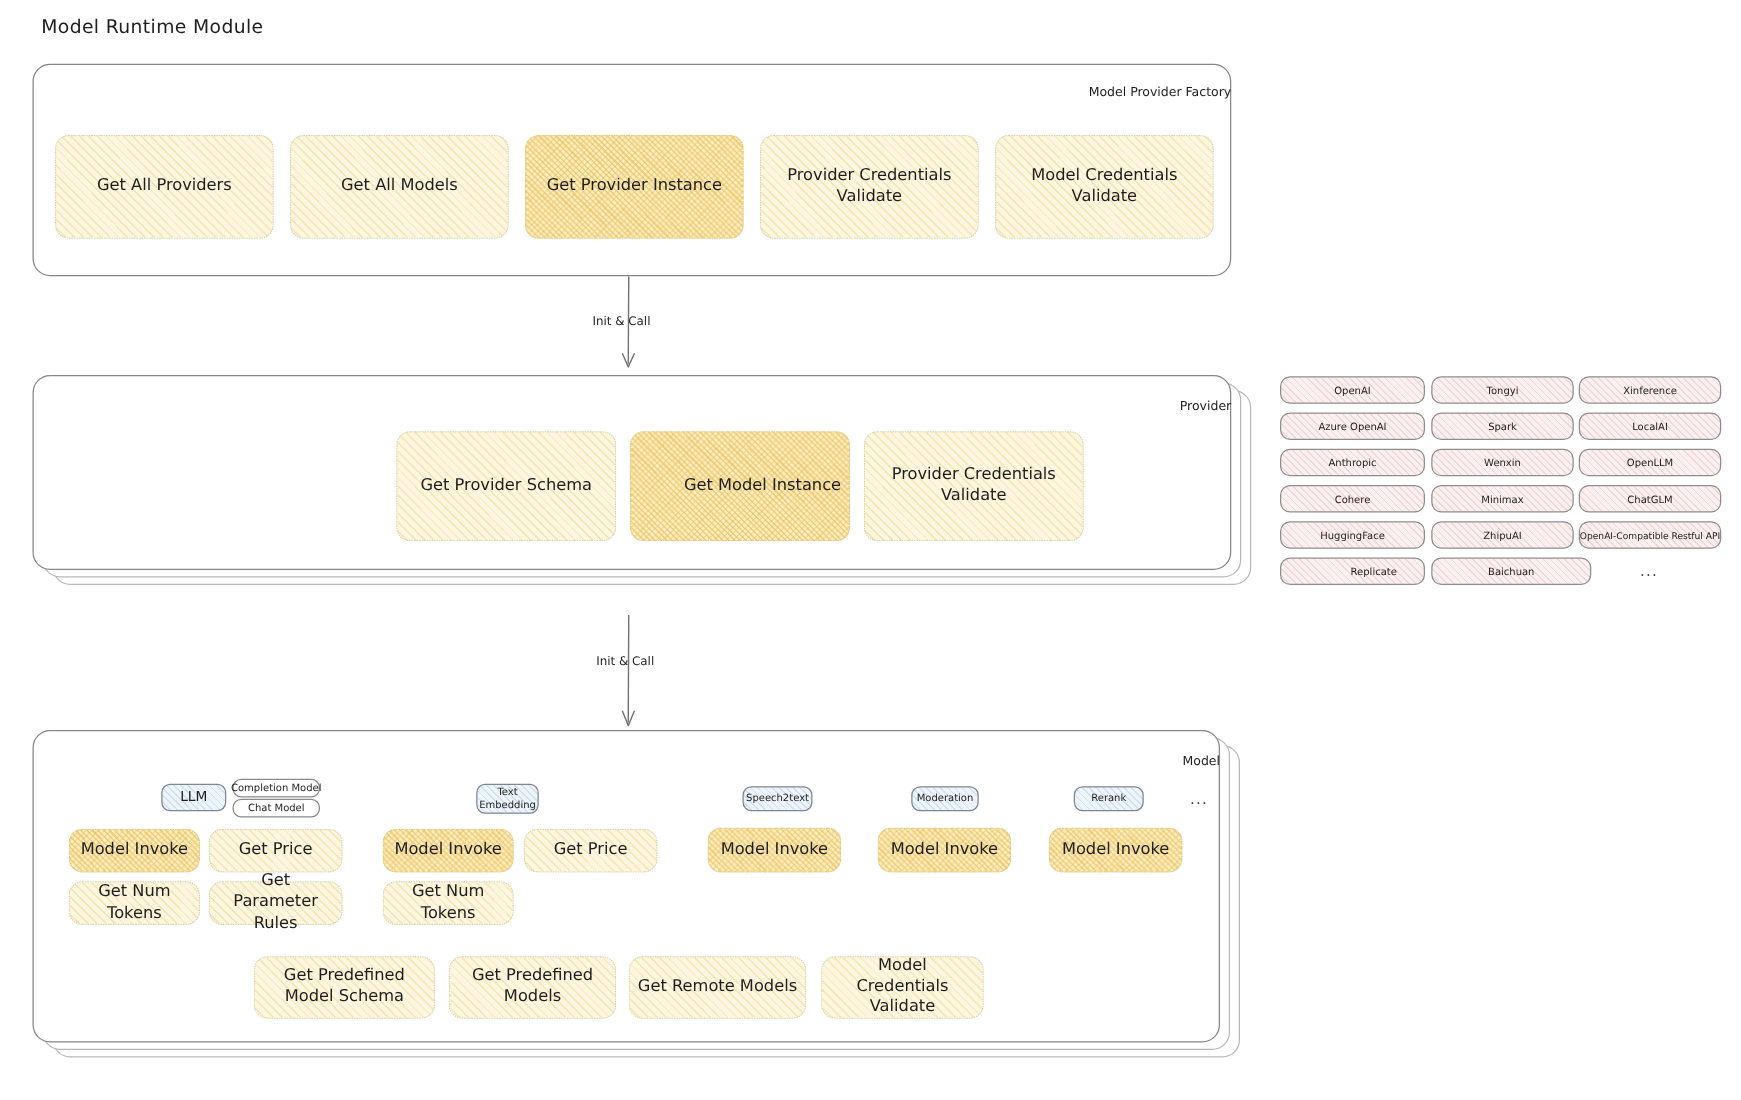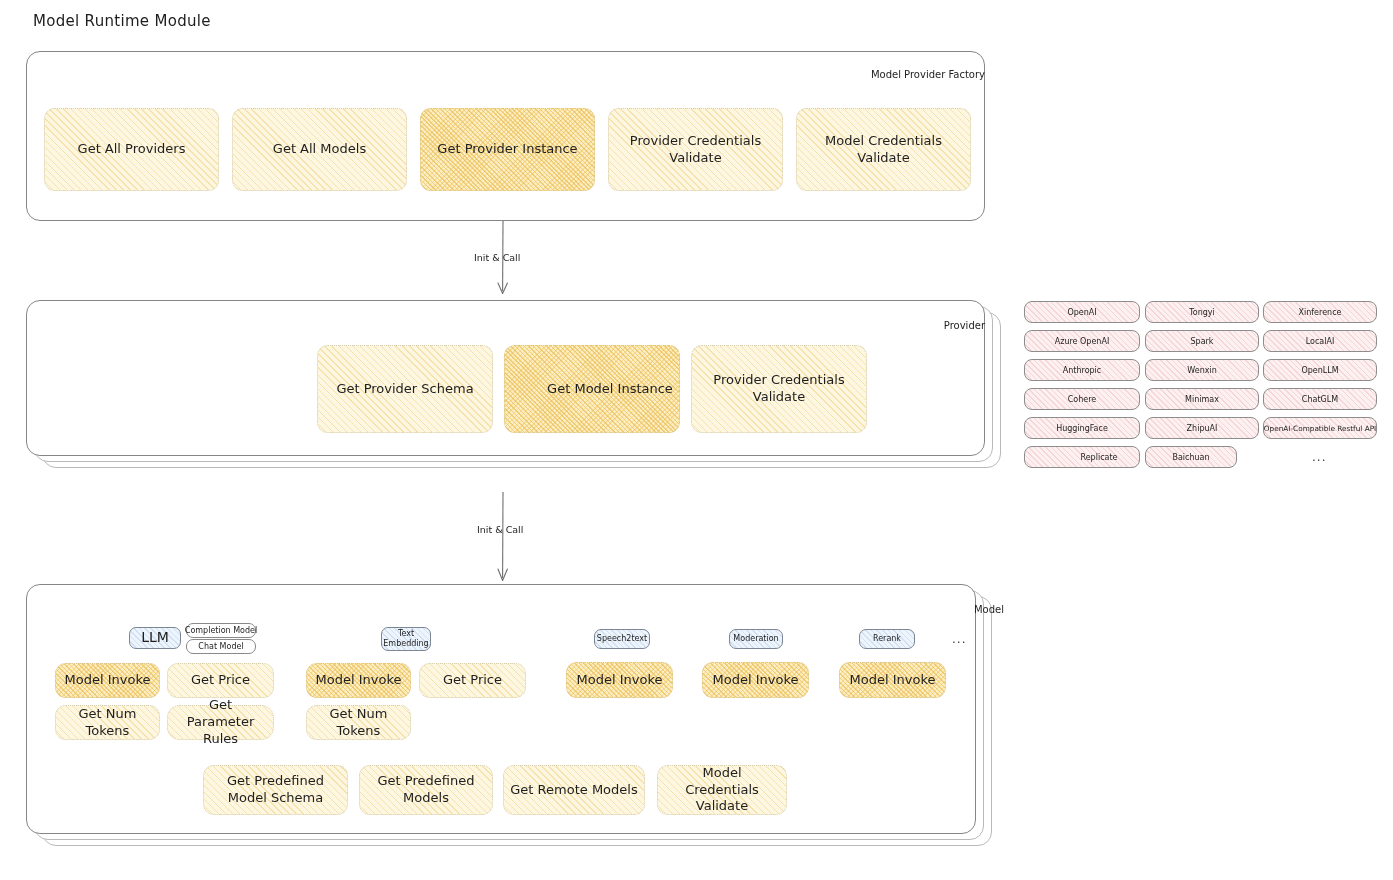--- a/index.html
+++ b/index.html
@@ -174,48 +174,48 @@
   <div class="pchip" style="left:1024px;top:359px;width:116px;height:22px;">Anthropic</div>
   <div class="pchip" style="left:1024px;top:388px;width:116px;height:22px;">Cohere</div>
   <div class="pchip" style="left:1024px;top:417px;width:116px;height:22px;">HuggingFace</div>
   <div class="pchip" style="left:1024px;top:446px;width:116px;height:22px;padding-left:36px;">Replicate</div>
 
   <div class="pchip" style="left:1145px;top:301px;width:114px;height:22px;">Tongyi</div>
   <div class="pchip" style="left:1145px;top:330px;width:114px;height:22px;">Spark</div>
   <div class="pchip" style="left:1145px;top:359px;width:114px;height:22px;">Wenxin</div>
   <div class="pchip" style="left:1145px;top:388px;width:114px;height:22px;">Minimax</div>
   <div class="pchip" style="left:1145px;top:417px;width:114px;height:22px;">ZhipuAI</div>
-  <div class="pchip" style="left:1145px;top:446px;width:92px;height:22px;">Baichuan</div>
+  <div class="pchip" style="left:1145px;top:446px;width:128px;height:22px;">Baichuan</div>
 
   <div class="pchip" style="left:1263px;top:301px;width:114px;height:22px;">Xinference</div>
   <div class="pchip" style="left:1263px;top:330px;width:114px;height:22px;">LocalAI</div>
   <div class="pchip" style="left:1263px;top:359px;width:114px;height:22px;">OpenLLM</div>
   <div class="pchip" style="left:1263px;top:388px;width:114px;height:22px;">ChatGLM</div>
   <div class="pchip" style="left:1263px;top:417px;width:114px;height:22px;font-size:7.3px;">OpenAI-Compatible Restful API</div>
   <div class="ellipsis" style="left:1312px;top:450px;">...</div>
 
   <svg class="arrow-svg" style="left:490px;top:492px;" width="26" height="95" viewBox="0 0 26 95">
     <path d="M13 0 L12.6 86" stroke="#6f6f6f" stroke-width="1.1" fill="none"></path>
     <path d="M8 77 L12.6 88.5 L17.4 77" stroke="#6f6f6f" stroke-width="1.1" fill="none" stroke-linecap="round" stroke-linejoin="round"></path>
   </svg>
   <div class="arrow-label" style="left:477px;top:524px;">Init &amp; Call</div>
 
   <div class="panel-shadow" style="left:42px;top:596px;width:950px;height:250px;"></div>
   <div class="panel-shadow" style="left:34px;top:590px;width:950px;height:250px;"></div>
   <div class="panel" style="left:26px;top:584px;width:950px;height:250px;z-index:1;"></div>
-  <div class="panel-title" style="left:26px;top:604px;width:950px;z-index:2;padding-left:28px;">Model</div>
-
-  <div class="bchip" style="left:129px;top:627px;width:52px;height:22px;z-index:2;font-size:14px;">LLM</div>
+  <div class="panel-title" style="left:26px;top:604px;width:950px;z-index:2;">Model</div>
+
+  <div class="bchip" style="left:129px;top:627px;width:52px;height:22px;z-index:2;font-size:11px;">LLM</div>
   <div class="wchip" style="left:186px;top:623px;width:70px;height:15px;z-index:2;">Completion Model</div>
   <div class="wchip" style="left:186px;top:639px;width:70px;height:15px;z-index:2;">Chat Model</div>
 
   <div class="ybox strong" style="left:55px;top:663px;width:105px;height:35px;z-index:2;">Model Invoke</div>
   <div class="ybox" style="left:167px;top:663px;width:107px;height:35px;z-index:2;">Get Price</div>
   <div class="ybox" style="left:55px;top:705px;width:105px;height:35px;z-index:2;">Get Num Tokens</div>
-  <div class="ybox" style="left:167px;top:705px;width:107px;height:35px;z-index:2;border-radius:13px;">Get Parameter Rules</div>
+  <div class="ybox" style="left:167px;top:705px;width:107px;height:35px;z-index:2;">Get Parameter Rules</div>
 
   <div class="bchip" style="left:381px;top:627px;width:50px;height:24px;z-index:2;">Text Embedding</div>
   <div class="ybox strong" style="left:306px;top:663px;width:105px;height:35px;z-index:2;">Model Invoke</div>
   <div class="ybox" style="left:419px;top:663px;width:107px;height:35px;z-index:2;">Get Price</div>
   <div class="ybox" style="left:306px;top:705px;width:105px;height:35px;z-index:2;">Get Num Tokens</div>
 
   <div class="bchip" style="left:594px;top:629px;width:56px;height:20px;z-index:2;">Speech2text</div>
   <div class="ybox strong" style="left:566px;top:662px;width:107px;height:36px;z-index:2;">Model Invoke</div>
 
   <div class="bchip" style="left:729px;top:629px;width:54px;height:20px;z-index:2;">Moderation</div>

